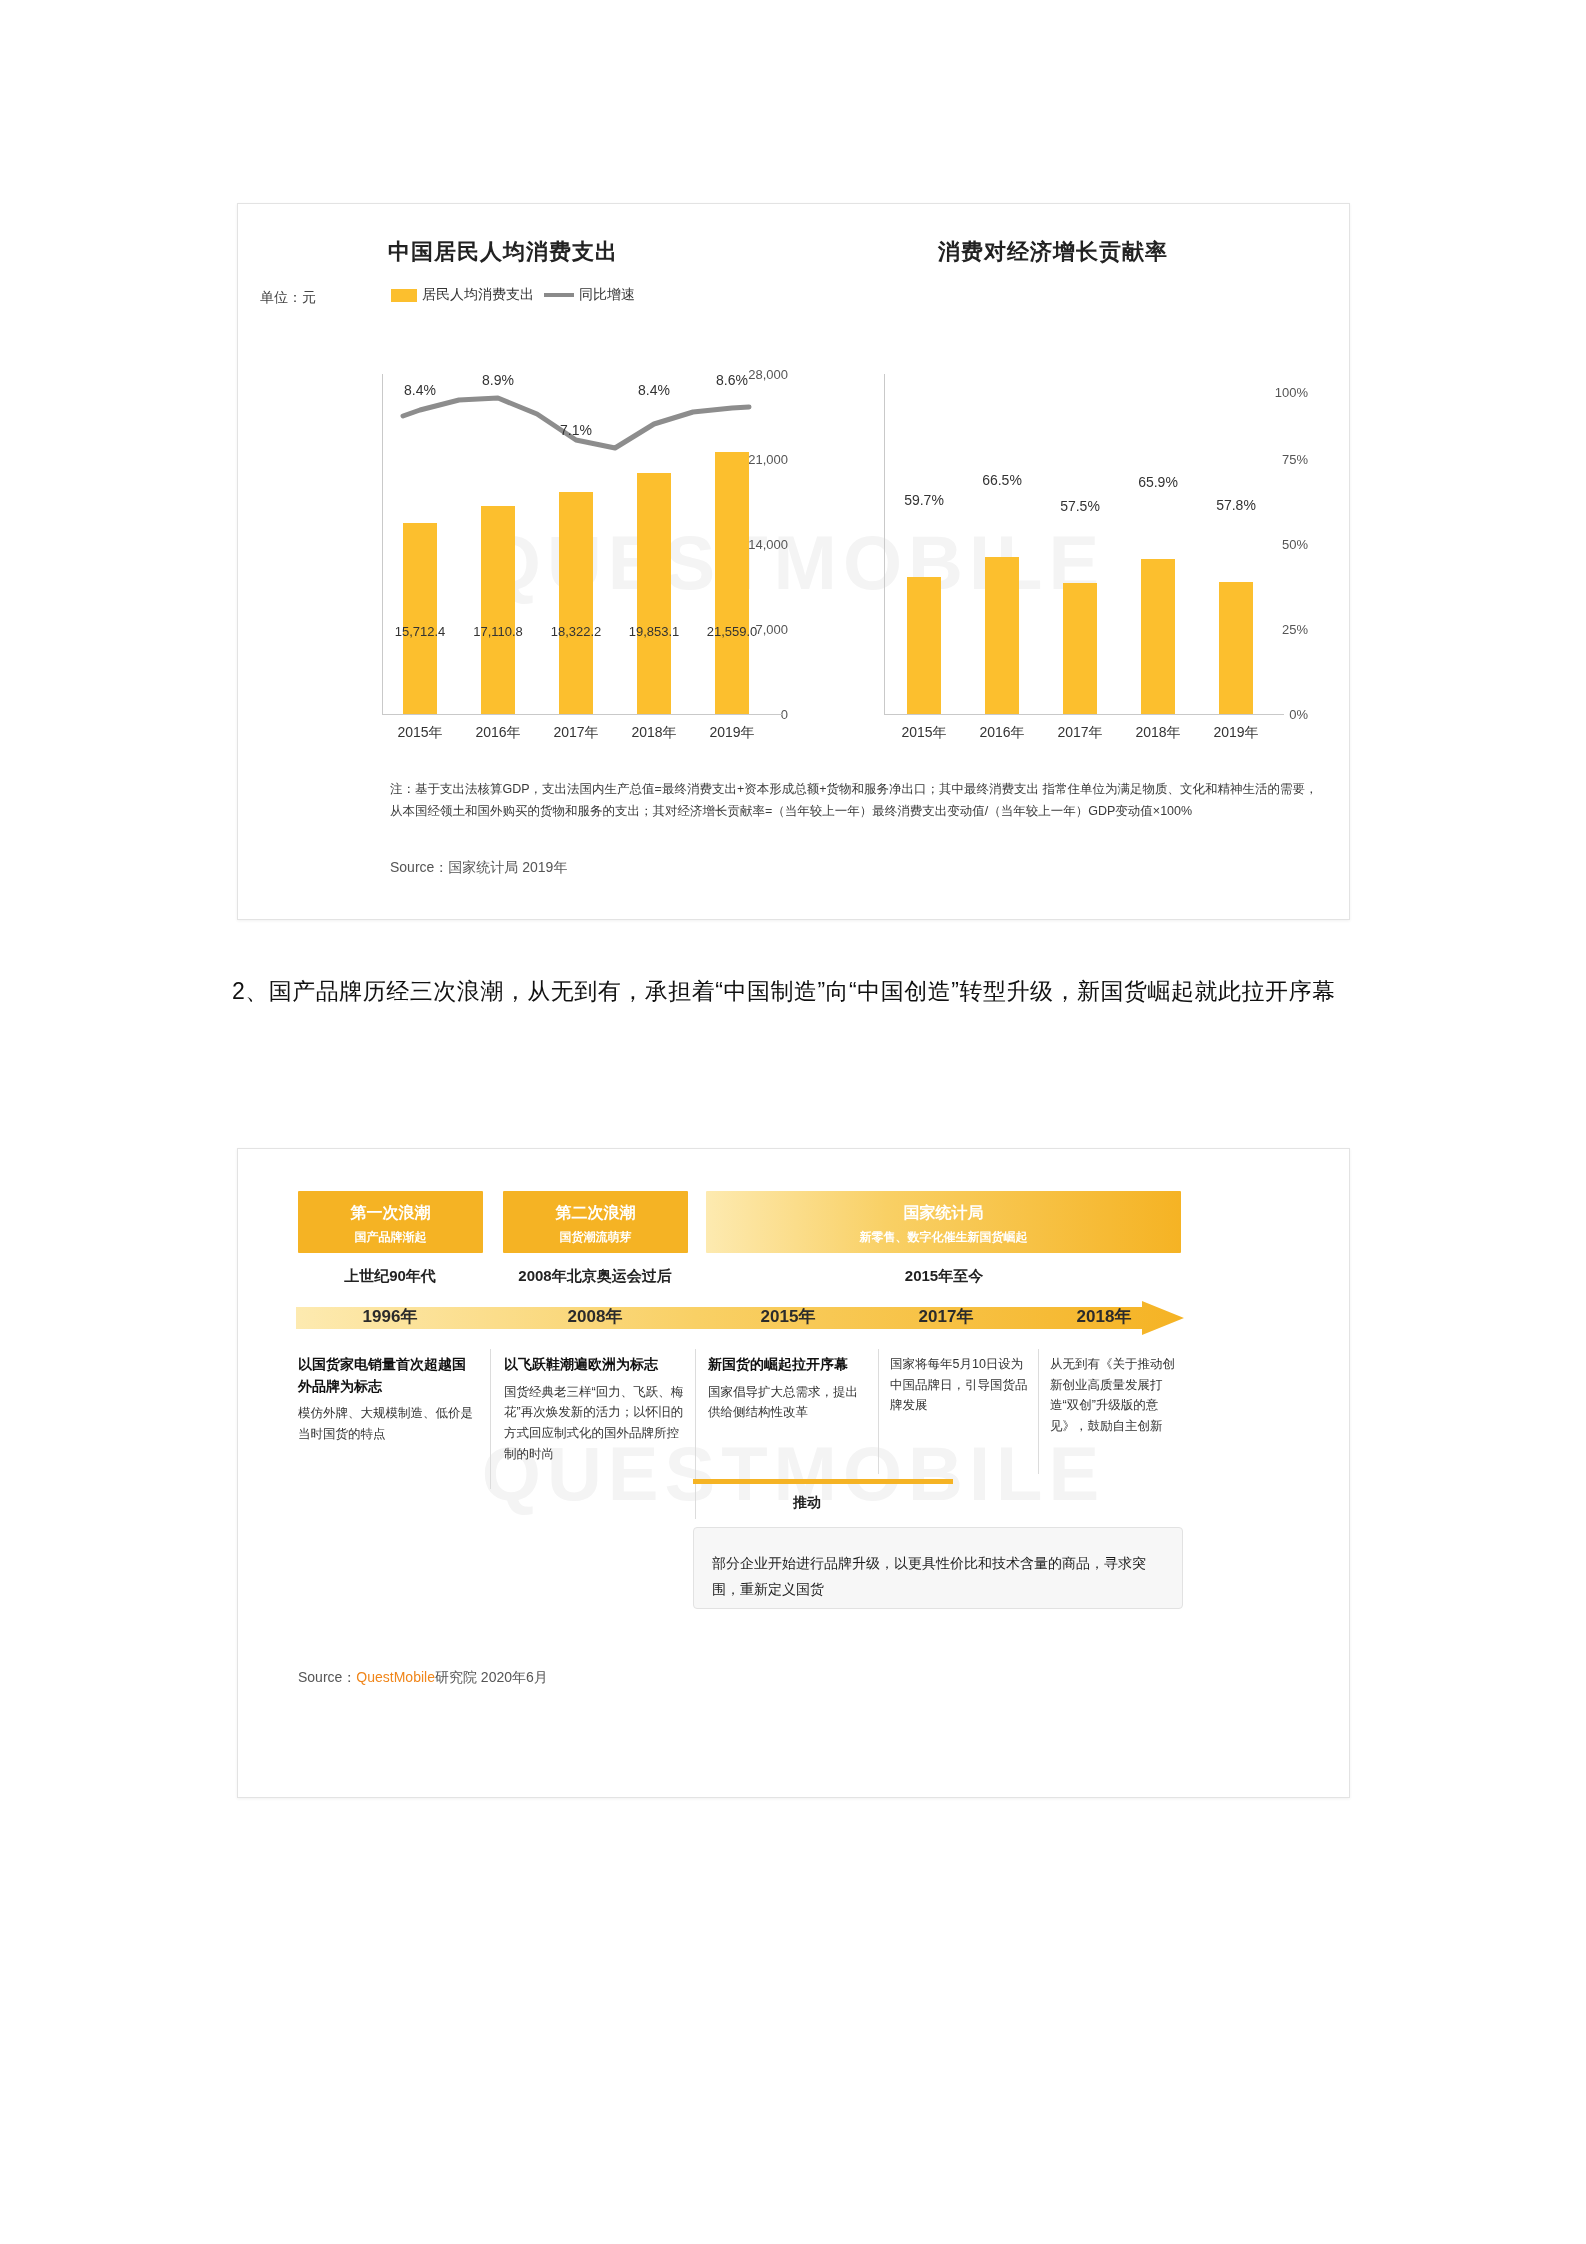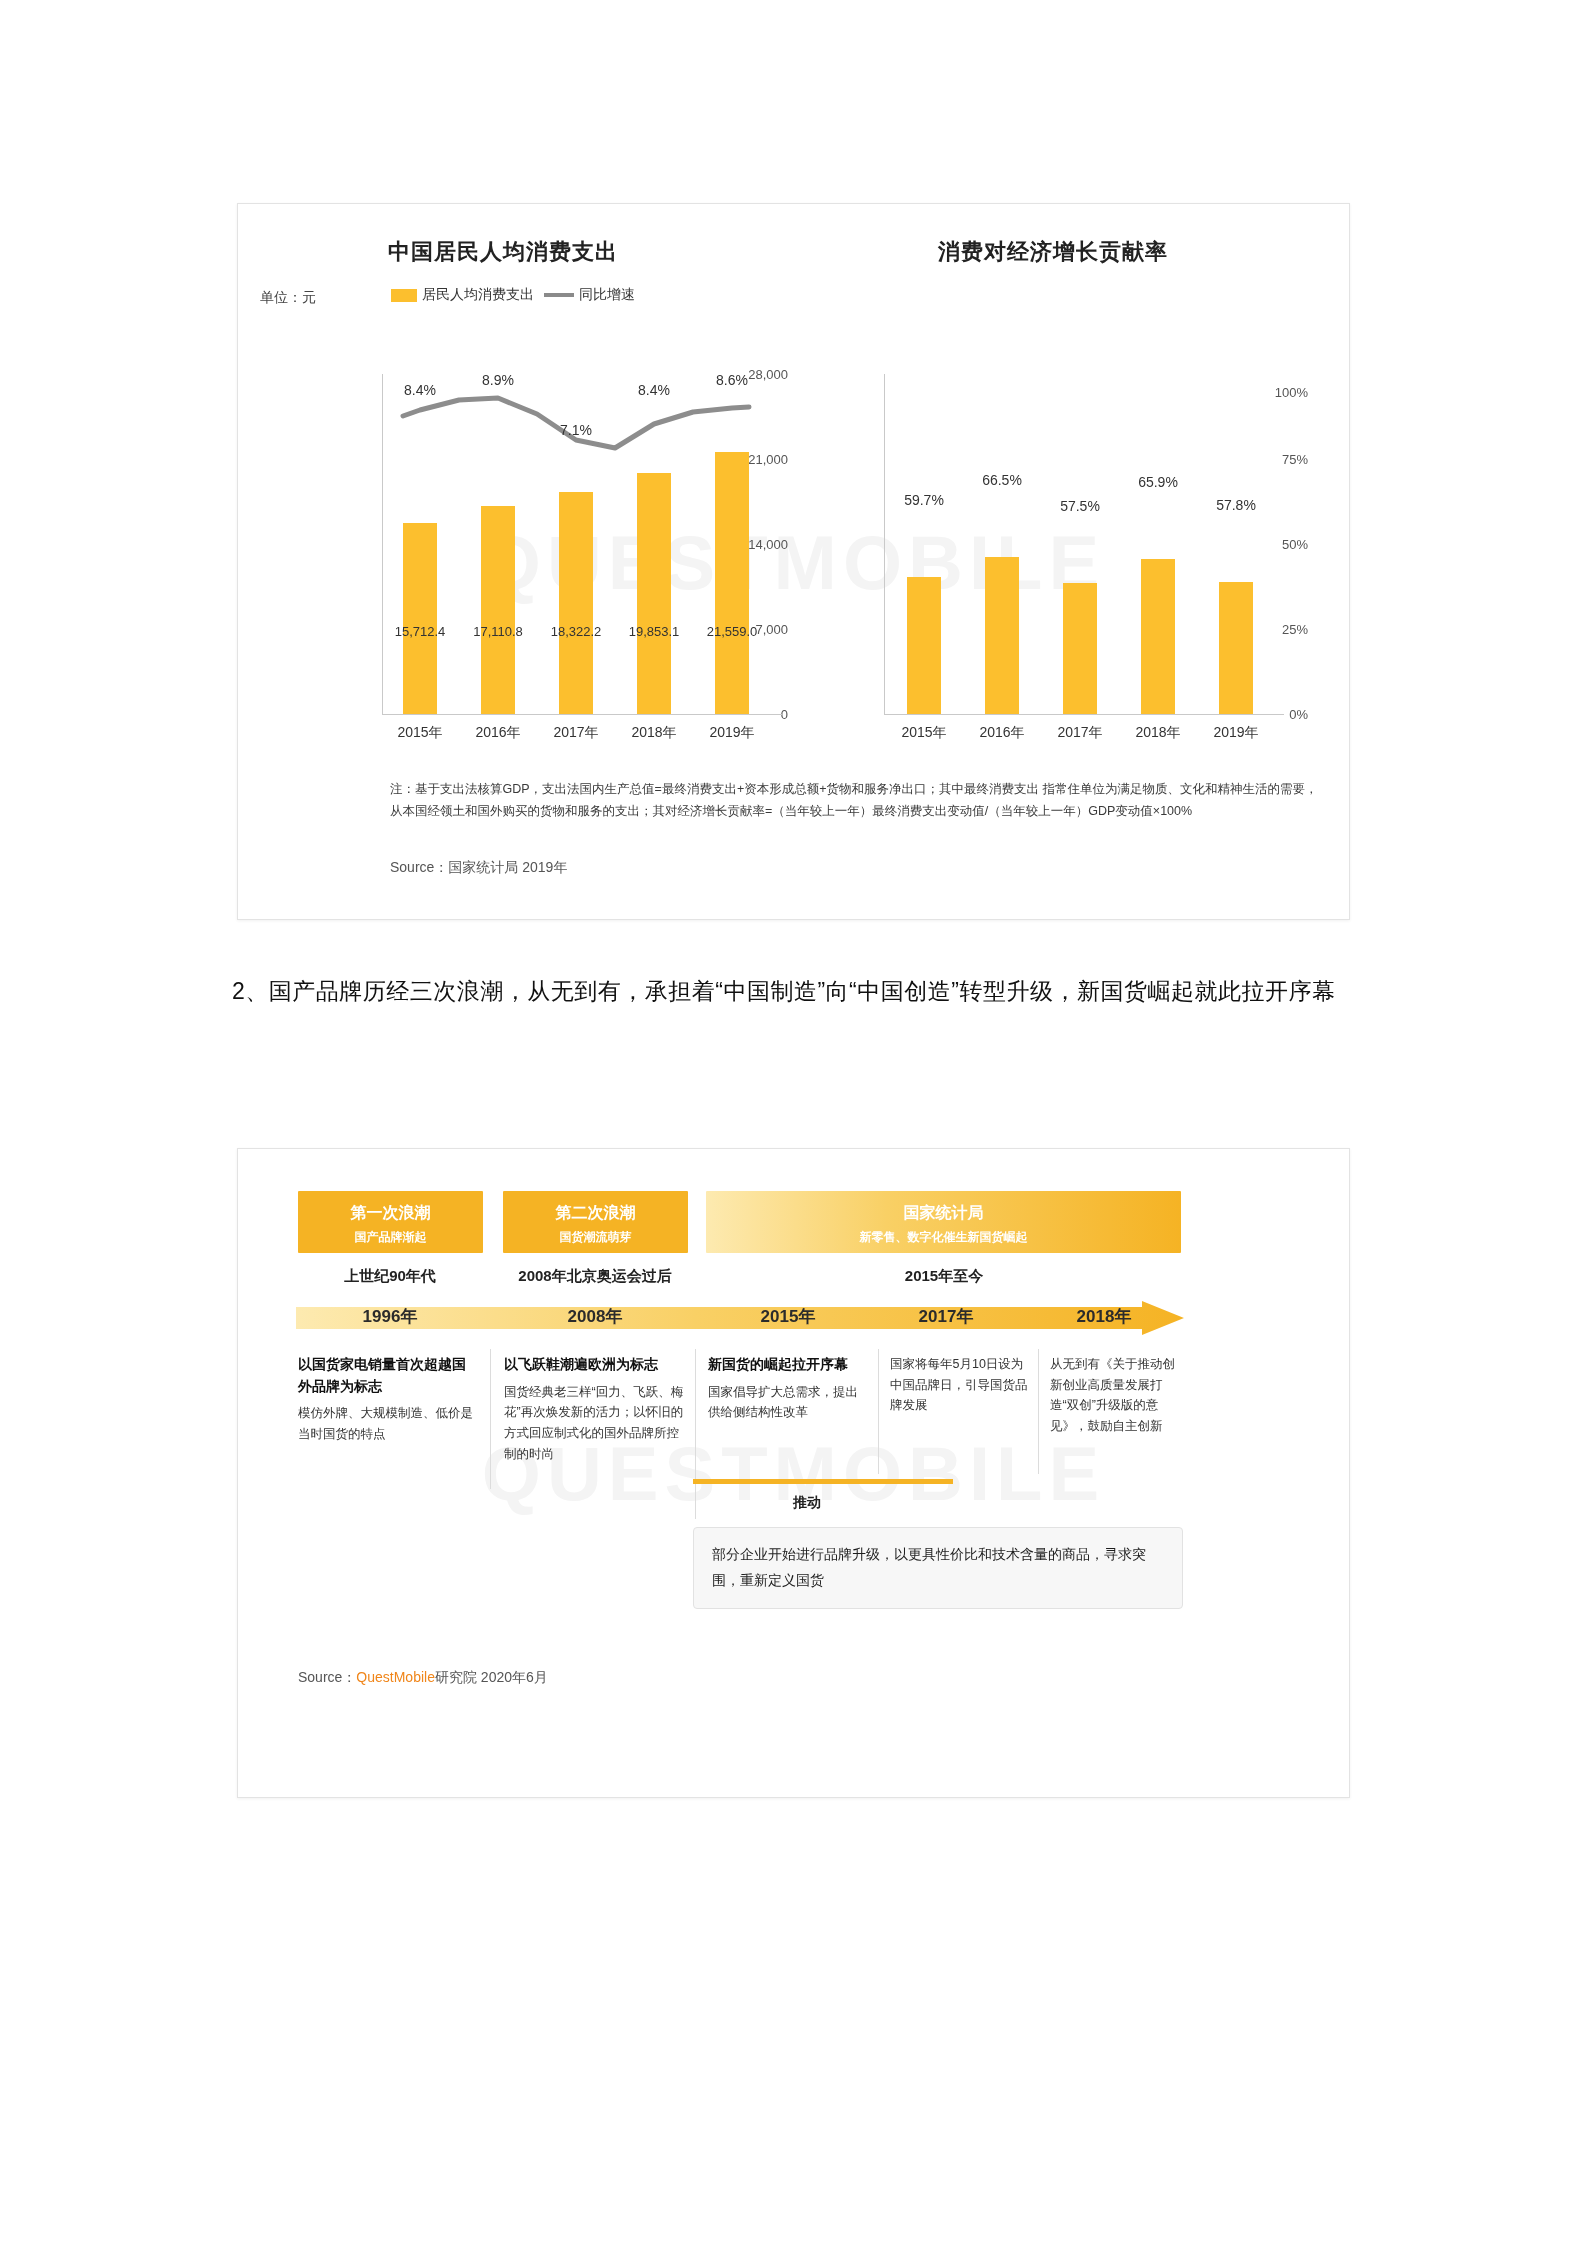--- a/index.html
+++ b/index.html
@@ -249,21 +249,21 @@
     font-weight: bold;
   }
   .push-box {
     position: absolute;
     left: 455px; top: 378px;
     width: 490px; height: 82px;
     background: #f7f7f7;
     border: 1px solid #e2e2e2;
     border-radius: 4px;
     box-sizing: border-box;
-    padding: 14px 18px;
+    padding: 23px 18px;
     font-size: 14px;
     line-height: 1.85;
     color: #1d1d1d;
   }
   .tl-source {
     position: absolute;
     left: 60px; top: 520px;
     font-size: 14px;
     color: #555;
   }

